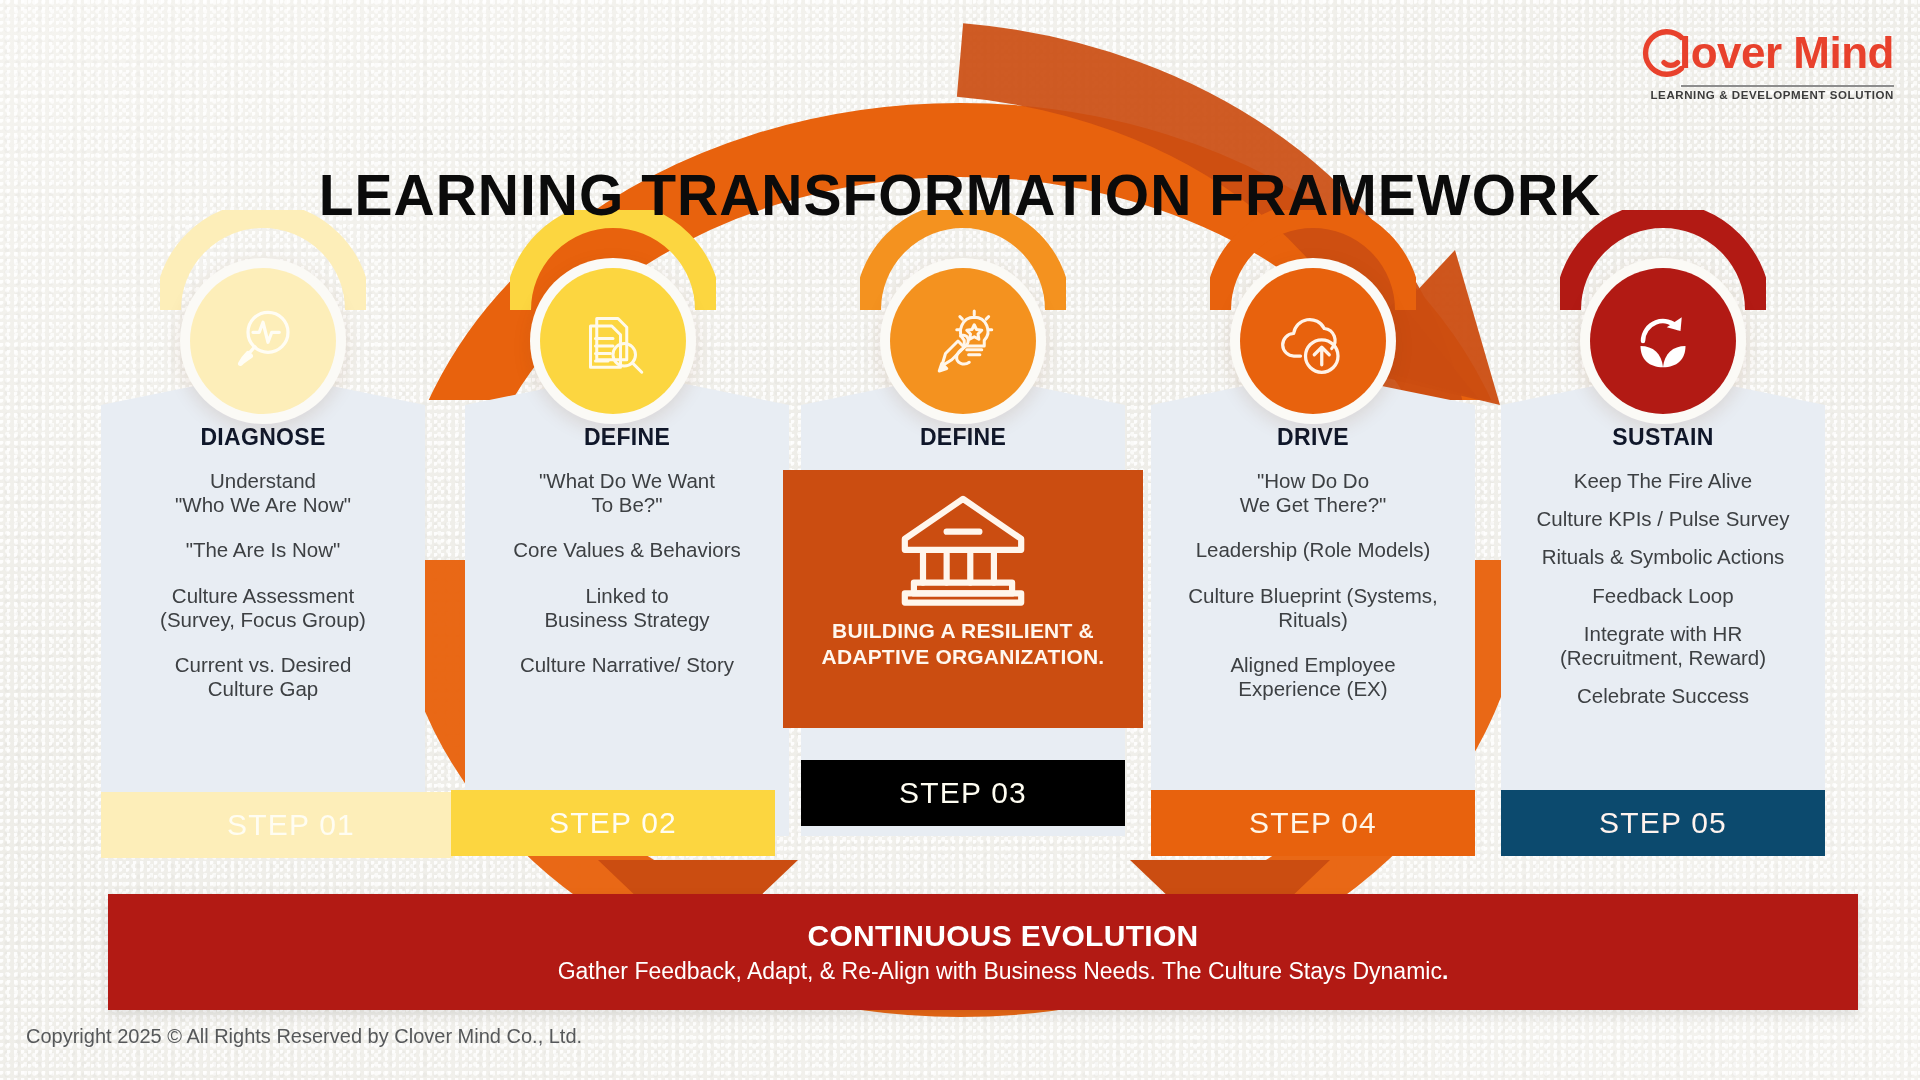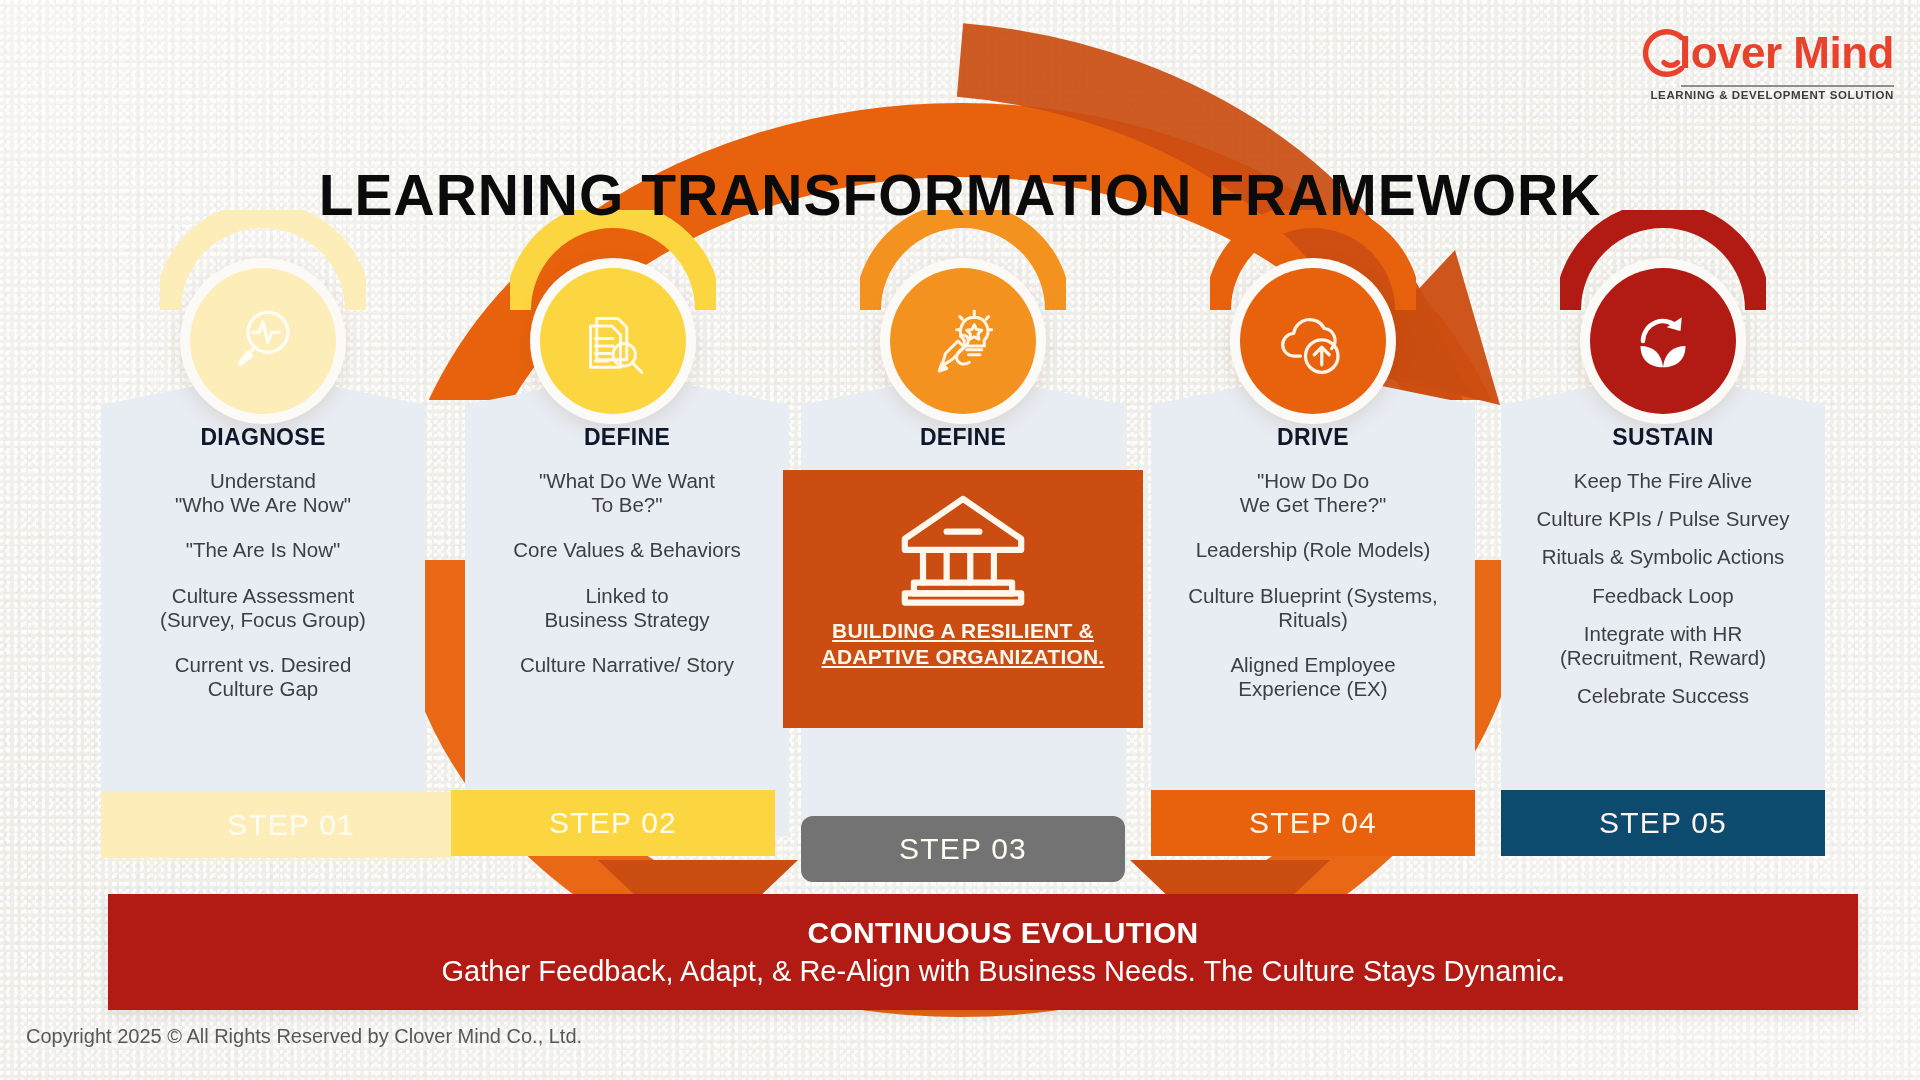--- a/index.html
+++ b/index.html
@@ -93,32 +93,32 @@
 
   
   .design-box{
     position:absolute;z-index:6;background:#cb4d11;
     display:flex;flex-direction:column;align-items:center;justify-content:flex-start;
     color:#fff7ee;
   }
   .design-box svg{width:148px;height:120px;margin-top:18px;}
   .design-text{
     font-size:21px;font-weight:bold;line-height:1.25;text-align:center;
-    padding:6px 18px 16px 18px;letter-spacing:.2px;text-decoration:underline;
+    padding:6px 18px 16px 18px;letter-spacing:.2px;
   }
 
   
   .banner{
     position:absolute;left:108px;top:894px;width:1710px;height:116px;
     background:#b21a14;z-index:7;
     display:flex;flex-direction:column;align-items:center;justify-content:center;
     color:#fff;box-shadow:0 5px 12px rgba(0,0,0,.10);padding-left:40px;
   }
   .banner-title{font-size:30px;font-weight:bold;letter-spacing:.3px;line-height:1.1;}
-  .banner-sub{font-size:29px;line-height:1.15;margin-top:6px;}
+  .banner-sub{font-size:23px;line-height:1.15;margin-top:6px;}
   .banner-sub b{font-weight:bold;}
 
   .copyright{
     position:absolute;left:26px;top:1025px;z-index:9;
     font-size:20px;color:#56585a;
   }
 
   
   .tab{position:absolute;z-index:2;background:#cb4d11;}
 </style>
@@ -238,21 +238,21 @@
         <path d="M41 13a11 11 0 0 0-8 18.5V36h16v-4.5A11 11 0 0 0 41 13z"></path>
         <path d="M35 39h12M36.5 43h9"></path>
         <path d="M41 19l1.8 3.8 4.2.6-3 3 .7 4.2-3.7-2-3.7 2 .7-4.2-3-3 4.2-.6z"></path>
         <path d="M41 8v3M29.5 12.5l2 2M52.5 12.5l-2 2M27 23h3M52 23h3"></path>
         <path d="M15 52l3-10 10-10 5 5-10 10z"></path>
         <path d="M13 56l2-6 4 4z" fill="#fff6ea"></path>
         <path d="M30 28c4-2 7 1 6 5-1 5-8 5-9 11s6 8 10 5"></path>
       </svg>
           </div>
         </div>
-        <div class="step" style="top: 816px; background: #737373; color: rgb(255, 253, 242); border-radius: 12px;">STEP 03</div>
+        <div class="step" style="top: 760px; background: #000000; color: rgb(255, 253, 242);">STEP 03</div>
       </div>
       <div class="col" style="left: 1151px;">
         <div class="arc"><svg viewBox="0 0 206 104" fill="none">
     <path d="M8 100 A 95 95 0 0 1 198 100" stroke="#e8620d" stroke-width="26" fill="none"></path>
   </svg></div>
         <div class="card" style="height: 418px;">
           <div class="card-head">DRIVE</div>
           <div class="bullets">
             <div class="bullet">"How Do Do
 We Get There?"</div>

